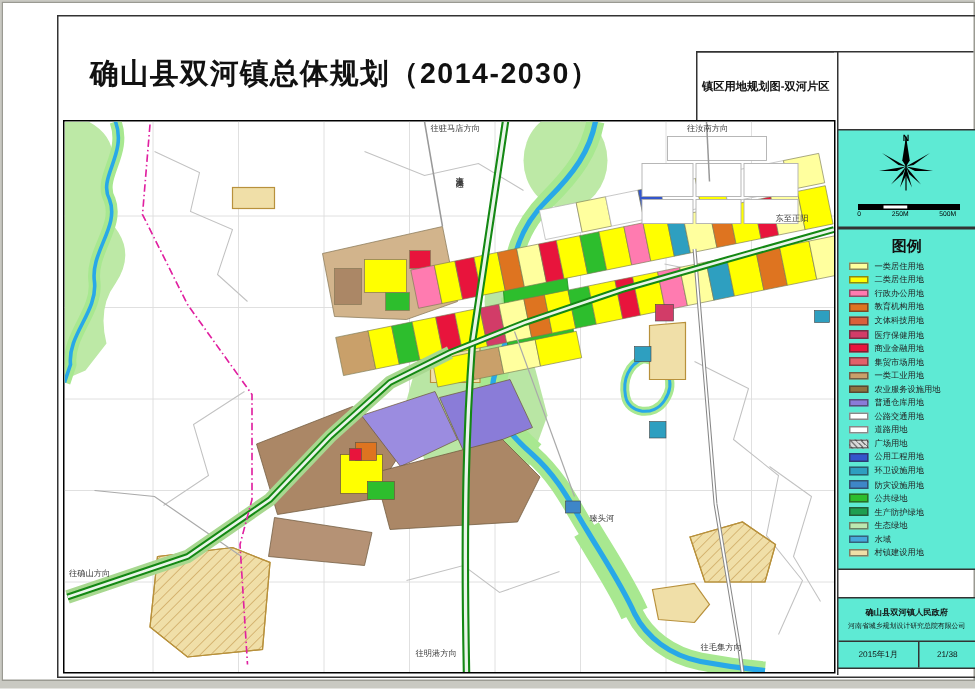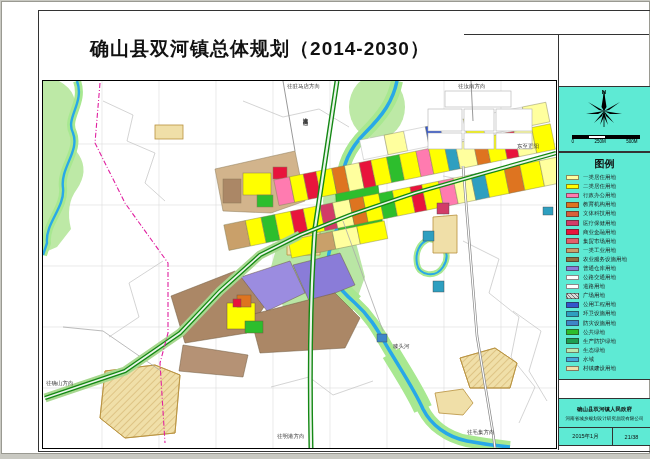--- a/index.html
+++ b/index.html
@@ -5,21 +5,21 @@
   html,body{margin:0;padding:0;}
   body{
     width:650px;height:459px;position:relative;overflow:hidden;
     background:#c9c9c2;
     font-family:"Liberation Sans","DejaVu Sans",sans-serif;
     -webkit-font-smoothing:antialiased;
   }
   .paper{position:absolute;left:1px;top:1px;width:647px;height:451px;background:#ffffff;border:1px solid #9a9a92;}
   .sheet-frame{position:absolute;left:36px;top:8px;width:611px;height:440px;border:1px solid #333;}
   .page-title{
-    position:absolute;left:58px;top:34px;width:400px;text-align:center;
+    position:absolute;left:58px;top:34px;width:400px;text-align:left;
     font-size:19px;font-weight:bold;color:#111;letter-spacing:1px;white-space:nowrap;
   }
   .subtitle-cell{
     position:absolute;left:462px;top:32px;width:91px;height:45px;
     border-left:1px solid #333;border-top:1px solid #333;
     display:flex;align-items:center;justify-content:center;
   }
   .subtitle-cell span{font-size:7.5px;font-weight:bold;color:#111;white-space:nowrap;}
   .header-topline{position:absolute;left:462px;top:32px;width:185px;height:0;border-top:1px solid #333;}
   .sidebar-divider{position:absolute;left:556px;top:32px;width:0;height:416px;border-left:1px solid #333;}
@@ -54,20 +54,23 @@
 </style>
 </head>
 <body>
 
 <div class="paper">
   <div class="sheet-frame"></div>
 
   <div class="page-title">确山县双河镇总体规划（2014-2030）</div>
 
   <div class="header-topline"></div>
+  <div class="subtitle-cell">
+    <span>镇区用地规划图-双河片区</span>
+  </div>
   <div class="sidebar-divider"></div>
 
   <div class="map-frame">
     <svg width="513" height="367" viewBox="0 0 513 367">
       <defs>
         <pattern id="ht" width="5" height="5" patternUnits="userSpaceOnUse" patternTransform="rotate(45)">
           <line x1="0" y1="0" x2="0" y2="5" stroke="#C49A50" stroke-width="0.8"></line>
         </pattern>
       </defs>
 

